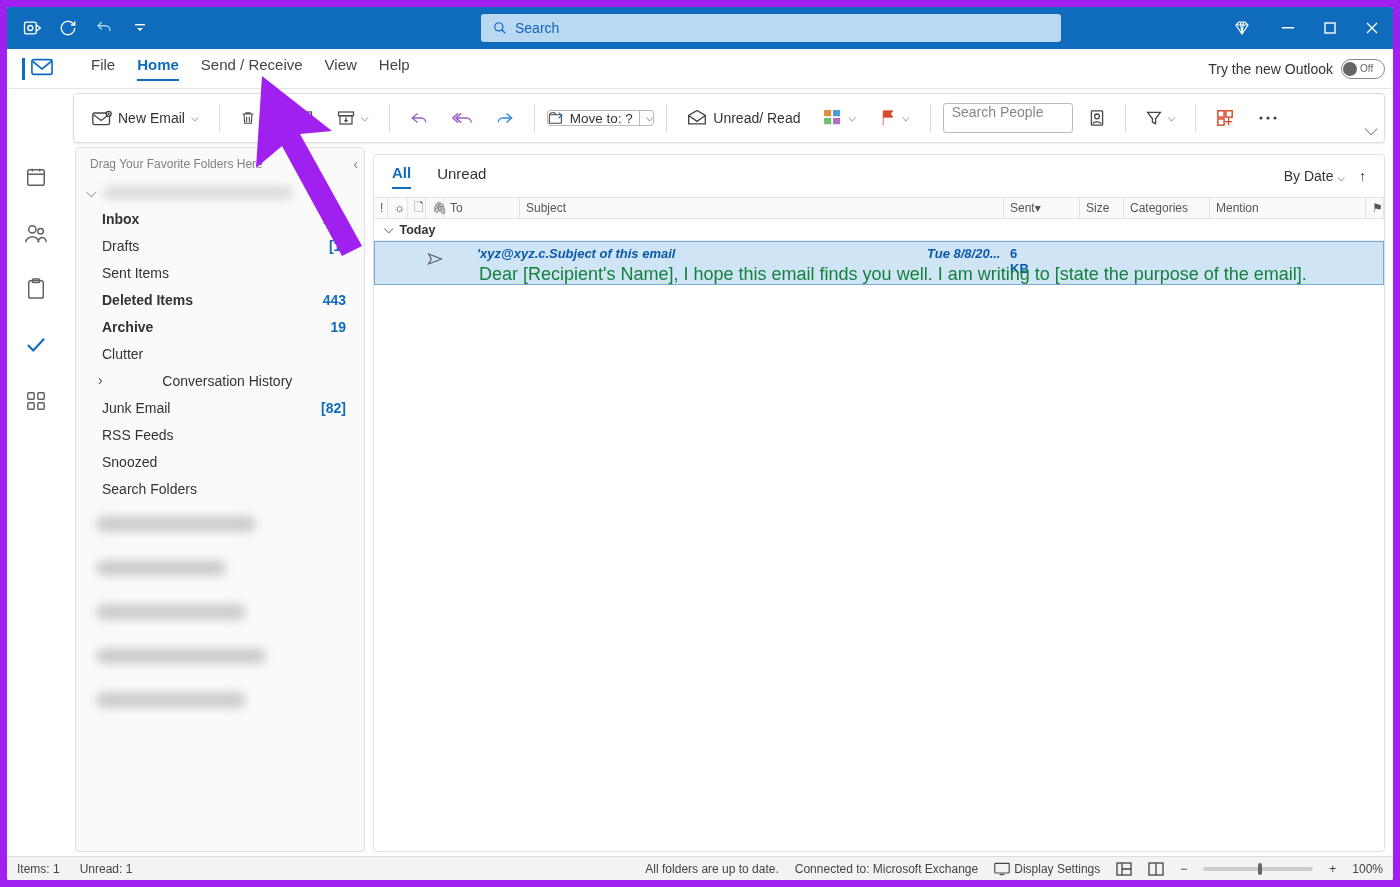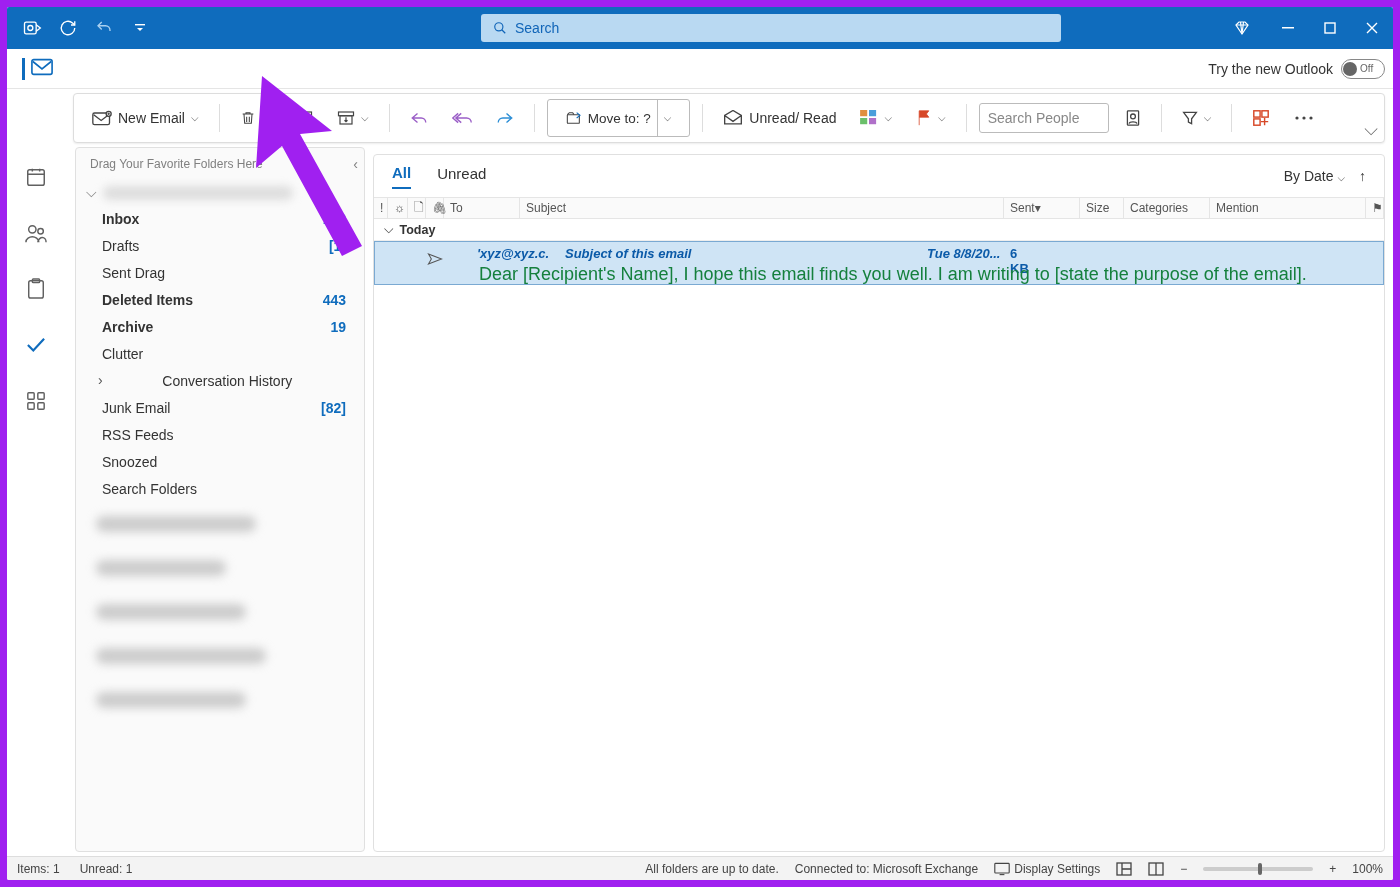--- a/index.html
+++ b/index.html
@@ -24,24 +24,24 @@
 .menu-items span.active { color: #0f6cbd; border-bottom: 2px solid #0f6cbd; font-weight: 600; }
 .try-outlook { margin-left: auto; display: flex; align-items: center; gap: 8px; font-size: 14px; color: #333; }
 .toggle { width: 44px; height: 20px; border: 1px solid #888; border-radius: 10px; display: inline-flex; align-items: center; padding: 1px; font-size: 10px; color: #666; position: relative; }
 .toggle::before { content: ""; width: 14px; height: 14px; background: #666; border-radius: 50%; margin-right: 3px; }
 
 
 .ribbon { height: 50px; margin: 4px 8px 4px 66px; border: 1px solid #ddd; border-radius: 4px; display: flex; align-items: center; padding: 0 10px; gap: 8px; background: #fff; box-shadow: 0 1px 2px rgba(0,0,0,0.08); position: relative; }
 .rb-btn { height: 32px; display: inline-flex; align-items: center; justify-content: center; padding: 0 8px; cursor: pointer; font-size: 14px; color: #333; gap: 6px; border-radius: 3px; }
 .rb-sep { width: 1px; height: 28px; background: #ddd; margin: 0 4px; }
 .rb-newemail { display: inline-flex; align-items: center; gap: 6px; }
-.rb-move { border: 1px solid #bbb; border-radius: 3px; height: 38px; display: inline-flex; align-items: center; padding: 0 18px; gap: 6px; }
+.rb-move { border: 1px solid #bbb; border-radius: 3px; height: 16px; display: inline-flex; align-items: center; padding: 0 0; gap: 6px; }
 .rb-move-txt { font-size: 13.5px; color: #333; }
 .rb-move .dd { border-left: 1px solid #bbb; padding-left: 6px; height: 100%; display: flex; align-items: center; }
-.rb-search { border: 1px solid #bbb; border-radius: 3px; height: 30px; width: 130px; padding: 0 8px; font-size: 14px; color: #888; display: flex; align-items: center; }
+.rb-search { border: 1px solid #bbb; border-radius: 3px; height: 30px; width: 130px; padding: 0 8px; font-size: 14px; color: #888; display: flex; align-items: flex-start; }
 .rb-expand { position: absolute; right: 6px; bottom: 2px; font-size: 18px; color: #666; cursor: pointer; }
 .caret-s { font-size: 10px; color: #666; }
 
 
 .main { flex: 1; display: flex; overflow: hidden; }
 .leftrail { width: 58px; background: #fff; display: flex; flex-direction: column; align-items: center; gap: 32px; padding-top: 18px; color: #616161; }
 .leftrail .rail-icon { width: 24px; height: 24px; display: flex; align-items: center; justify-content: center; cursor: pointer; }
 .leftrail .rail-icon.active { color: #0f6cbd; }
 
 
@@ -64,21 +64,21 @@
 .list-hdr .tab { cursor: pointer; color: #333; padding-bottom: 6px; }
 .list-hdr .tab.active { color: #0f6cbd; border-bottom: 2px solid #0f6cbd; font-weight: 600; }
 .list-hdr .sort { margin-left: auto; display: flex; align-items: center; gap: 14px; font-size: 14px; color: #333; }
 .col-hdr { height: 22px; display: flex; align-items: center; font-size: 12px; color: #555; border-top: 1px solid #e5e5e5; border-bottom: 1px solid #e5e5e5; background: #fafafa; }
 .col-hdr > div { border-right: 1px solid #e5e5e5; height: 100%; display: flex; align-items: center; padding: 0 6px; }
 .group-row { height: 22px; display: flex; align-items: center; padding-left: 10px; font-size: 12.5px; color: #333; border-bottom: 1px solid #eee; gap: 6px; cursor: pointer; }
 .msg-item { background: #cfe4f5; border: 1px solid #7aa9d2; height: 44px; display: flex; align-items: flex-start; padding: 4px 0 0 46px; font-size: 13px; position: relative; cursor: pointer; }
 .msg-item .send-ico { position: absolute; left: 52px; top: 10px; color: #5a5a5a; }
 .msg-item .row1 { position: absolute; left: 102px; top: 4px; display: flex; gap: 14px; color: #0b5aa8; font-style: italic; font-weight: 600; }
 .msg-item .row1 .to-v { width: 72px; overflow: hidden; white-space: nowrap; }
-.msg-item .row1 .subj-v { position: absolute; left: 88px; white-space: nowrap; }
+.msg-item .row1 .subj-v { position: absolute; left: 72px; white-space: nowrap; }
 .msg-item .row1 .sent-v { position: absolute; left: 450px; white-space: nowrap; }
 .msg-item .row1 .size-v { position: absolute; left: 533px; font-style: normal; color: #0b5aa8; }
 .msg-item .preview { position: absolute; left: 104px; top: 22px; color: #15803d; font-size: 18px; font-style: normal; }
 .cursor-arrow { position: absolute; pointer-events: none; z-index: 50; }
 
 
 .statusbar { height: 24px; background: #f3f3f3; border-top: 1px solid #ddd; display: flex; align-items: center; font-size: 12px; color: #444; padding: 0 10px; gap: 20px; }
 .statusbar .sb-right { margin-left: auto; display: flex; align-items: center; gap: 16px; }
 .sb-ico { width: 16px; height: 16px; display: inline-flex; align-items: center; justify-content: center; }
 .zoom-slider { width: 110px; height: 4px; background: #ccc; position: relative; border-radius: 2px; }
@@ -151,20 +151,27 @@
 
   <div class="menurow">
     <div class="leftrail-top">
       <span class="mail-icon">
         <svg width="22" height="18" viewBox="0 0 24 18" fill="none" stroke="#0f6cbd" stroke-width="1.8">
             <rect x="1" y="1" width="22" height="16" rx="2"></rect>
             <path d="M2 3l10 8 10-8"></path>
           </svg>
       </span>
     </div>
+    <div class="menu-items">
+      <span>File</span>
+      <span class="active">Home</span>
+      <span>Send / Receive</span>
+      <span>View</span>
+      <span>Help</span>
+    </div>
     <div class="try-outlook">
       <span>Try the new Outlook</span>
       <span class="toggle">
           <span>Off</span>
         </span>
     </div>
   </div>
 
   <div class="ribbon">
     <div class="rb-btn rb-newemail">
@@ -335,21 +342,21 @@
       <div id="folders">
           <div class="folder">
             <span style="font-weight: 700;">Inbox</span>
             <span class="cnt">188</span>
           </div>
           <div class="folder">
             <span>Drafts</span>
             <span class="cnt">[1]</span>
           </div>
           <div class="folder">
-            <span>Sent Drag</span>
+            <span>Sent Items</span>
             <span class="cnt"></span>
           </div>
           <div class="folder">
             <span style="font-weight: 700;">Deleted Items</span>
             <span class="cnt">443</span>
           </div>
           <div class="folder">
             <span style="font-weight: 700;">Archive</span>
             <span class="cnt">19</span>
           </div>

